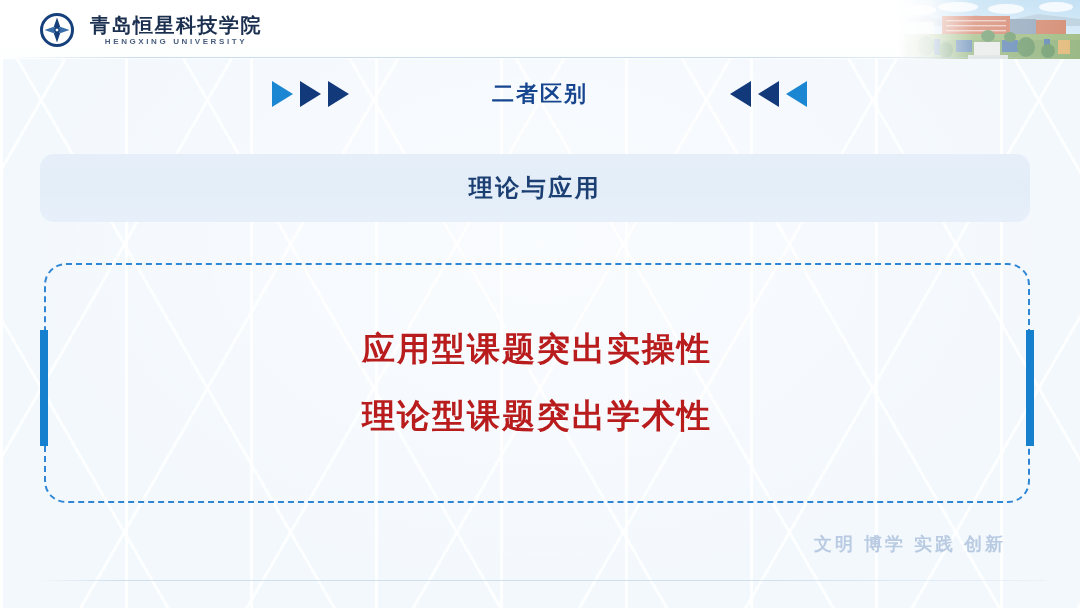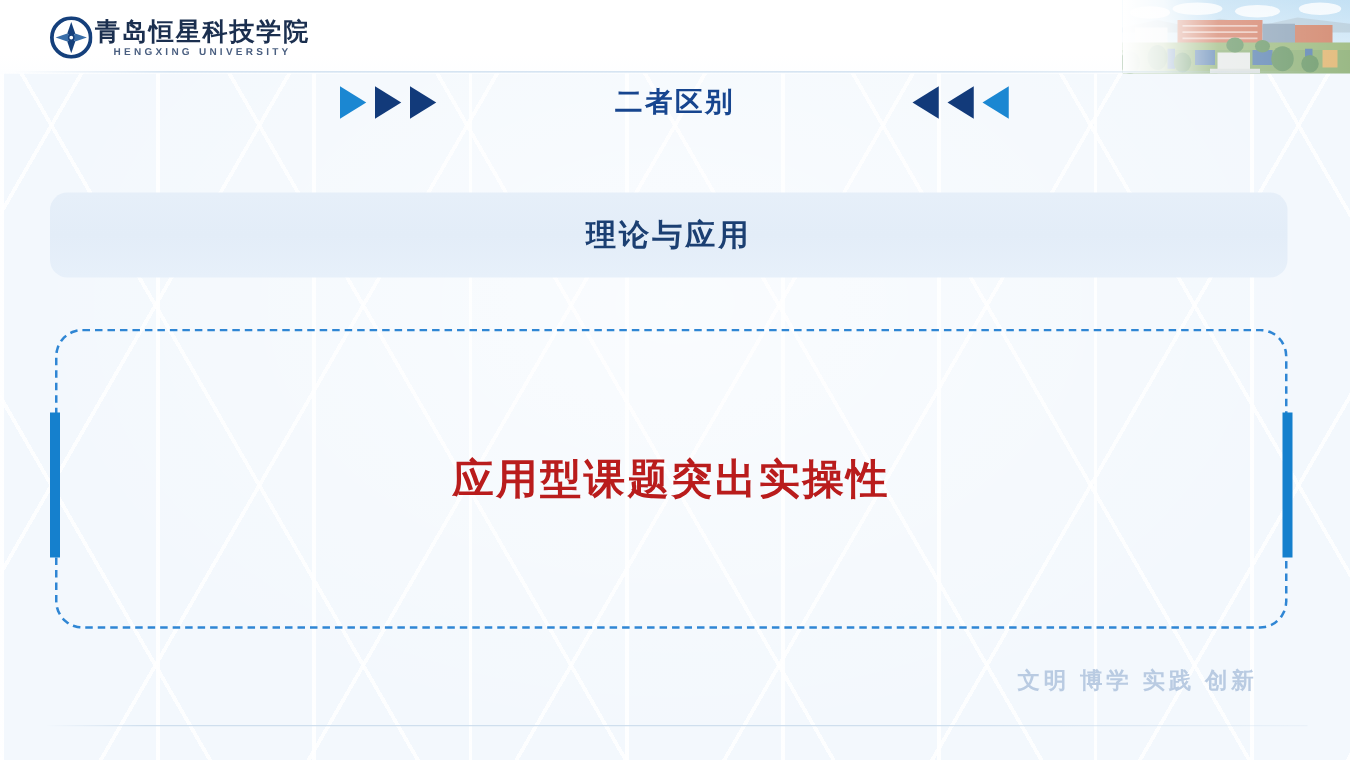--- a/index.html
+++ b/index.html
@@ -65,21 +65,21 @@
     background: linear-gradient(90deg, rgba(196,218,238,0) 0%, #c9dcee 12%, #c9dcee 72%, rgba(201,220,238,0) 100%);
   }
 
   
   .logo-block {
     position: absolute;
     left: 40px; top: 11px;
     height: 38px;
     display: flex;
     align-items: center;
-    gap: 2px;
+    gap: 16px;
   }
   .logo-mark {
     width: 34px; height: 34px;
     flex: 0 0 auto;
   }
   .logo-text {
     display: flex;
     flex-direction: column;
     justify-content: center;
     line-height: 1;
@@ -114,21 +114,21 @@
     position: absolute;
     left: 0; top: 0;
     width: 182px; height: 59px;
     background: linear-gradient(90deg, #ffffff 0%, rgba(255,255,255,0.88) 18%, rgba(255,255,255,0.45) 42%, rgba(255,255,255,0.30) 100%);
     pointer-events: none;
   }
 
   
   .title-row {
     position: absolute;
-    left: 0; top: 60px;
+    left: 0; top: 72px;
     width: 1080px; height: 44px;
     display: flex;
     align-items: center;
     justify-content: center;
     z-index: 4;
   }
   .arrows {
     display: flex;
     align-items: center;
     gap: 7px;
@@ -330,18 +330,19 @@
   <div class="banner">
     <span class="banner-text">理论与应用</span>
   </div>
 
   <div class="card"></div>
   <div class="accent-bar left"></div>
   <div class="accent-bar right"></div>
 
   <div class="card-body">
     <div class="card-line">应用型课题突出实操性</div>
+    <div class="card-line">理论型课题突出学术性</div>
   </div>
 
   <div class="footer-rule"></div>
   <div class="footer-motto">文明 博学 实践 创新</div>
 
 </div>
 
 </body></html>

